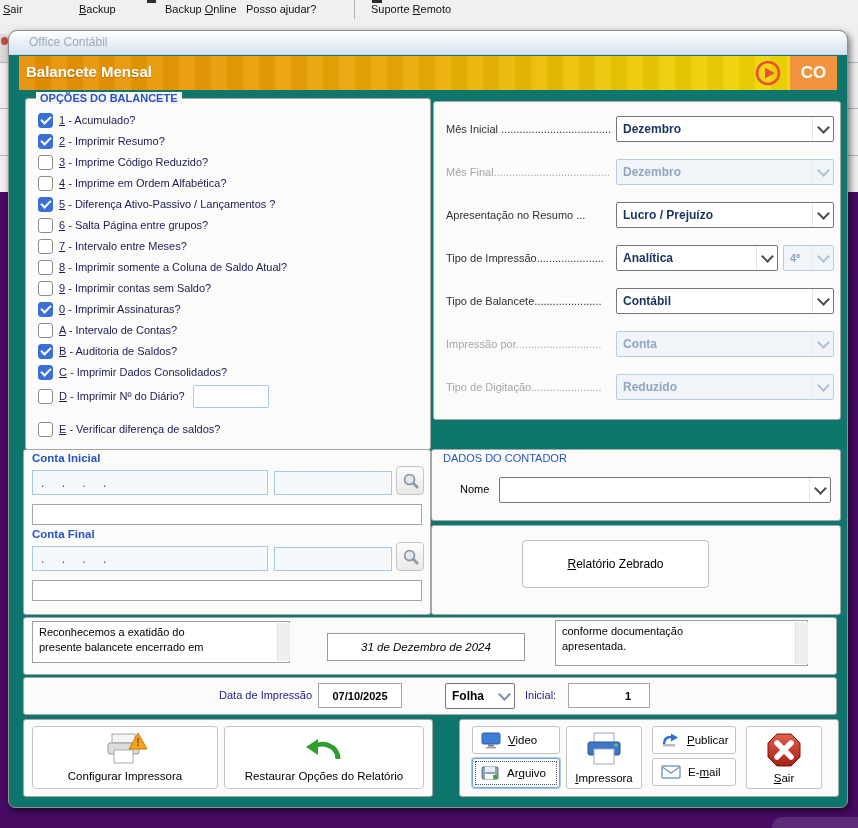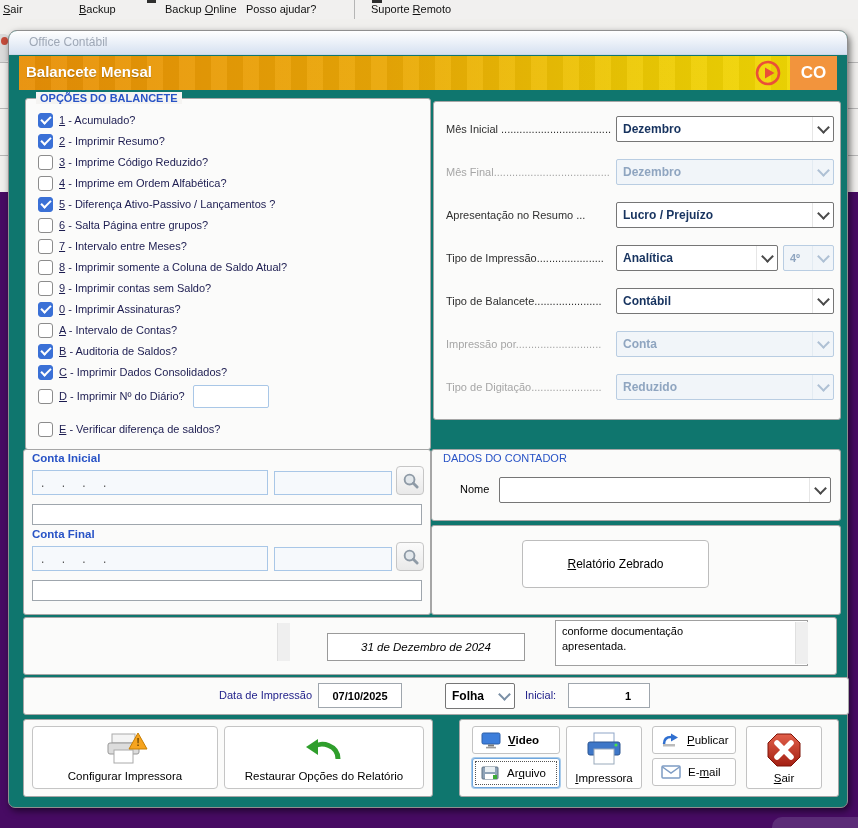--- a/index.html
+++ b/index.html
@@ -314,28 +314,30 @@
             <i class="chev"></i>
           </span>
       </div>
     </div>
 
     <div class="panel" style="left:422px;top:494px;width:408px;height:88px;">
       <button id="zebrado-btn"><u>R</u>elatório Zebrado</button>
     </div>
 
     <div class="panel" style="left:14px;top:586px;width:812px;height:56px;">
+      <div class="ta" style="left:8px;top:3px;width:258px;height:42px;">Reconhecemos a exatidão do
+presente balancete encerrado em</div>
       <span class="ta-scroll" style="position:absolute;left:253px;top:5px;bottom:13px;width:12px;background:#EFEFEF;border-left:1px solid #E0E0E0;"></span>
       <div class="datebox" style="left:303px;top:15px;width:196px;height:26px;font-style:italic;">31 de Dezembro de 2024</div>
       <div class="ta" style="left:531px;top:2px;width:253px;height:46px;">conforme documentação
 apresentada.</div>
       <span class="ta-scroll" style="position:absolute;left:771px;top:4px;bottom:10px;width:12px;background:#EFEFEF;border-left:1px solid #E0E0E0;"></span>
     </div>
 
-    <div class="panel" style="left:14px;top:646px;width:812px;height:36px;padding-left:12px;">
+    <div class="panel" style="left:14px;top:646px;width:812px;height:36px;">
       <span class="navy" style="position:absolute;left:160px;top:11px;width:128px;text-align:right;">Data de Impressão</span>
       <input class="tb boldval" style="position: absolute; left: 294px; top: 5px; width: 84px; height: 25px; text-align: center; font-weight: bold;" value="07/10/2025">
       <div class="combo" style="position:absolute;left:421px;top:5px;width:70px;height:26px;">
         <span class="combo-value" style="color:#000;">Folha</span>
         <span class="combo-btn" style="border-left:none;">
             <i class="chev" style="border-color:#7A8FA5;"></i>
           </span>
       </div>
       <span class="navy" style="position:absolute;left:501px;top:11px;">Inicial:</span>
       <input class="tb" style="position: absolute; left: 544px; top: 5px; width: 82px; height: 25px; text-align: right; padding-right: 18px; font-weight: bold;" value="1">
@@ -360,21 +362,21 @@
             <path d="M34 23 C34 9 17 5 10 11" stroke="#2F9E2C" stroke-width="5" fill="none"></path>
             <polygon points="2,11 14,3 14,19" fill="#2F9E2C"></polygon>
           </svg>
         </span>
         <span>Restaurar Opções do Relatório</span>
       </button>
     </div>
 
     <div class="panel" style="left:450px;top:688px;width:378px;height:76px;">
       <div id="act-buttons">
-          <button class="sm-btn" style="left: 12px; top: 6px; width: 88px; height: 28px; font-weight: bold;">
+          <button class="sm-btn" style="left: 12px; top: 6px; width: 88px; height: 28px;">
             <span style="display: flex; align-items: center;">
               <svg width="20" height="17" viewBox="0 0 20 17">
                 <rect x="1" y="1" width="18" height="11" rx="1.5" fill="#3D7EDB" stroke="#2C5FA8"></rect>
                 <rect x="7" y="12.5" width="6" height="2" fill="#7A7A7A"></rect>
                 <rect x="5" y="14.8" width="10" height="1.6" fill="#9A9A9A"></rect>
               </svg>
             </span>
             <span><u>V</u>ideo</span>
           </button>
           <button class="sm-btn focus" style="left: 12px; top: 38px; width: 88px; height: 30px;">

